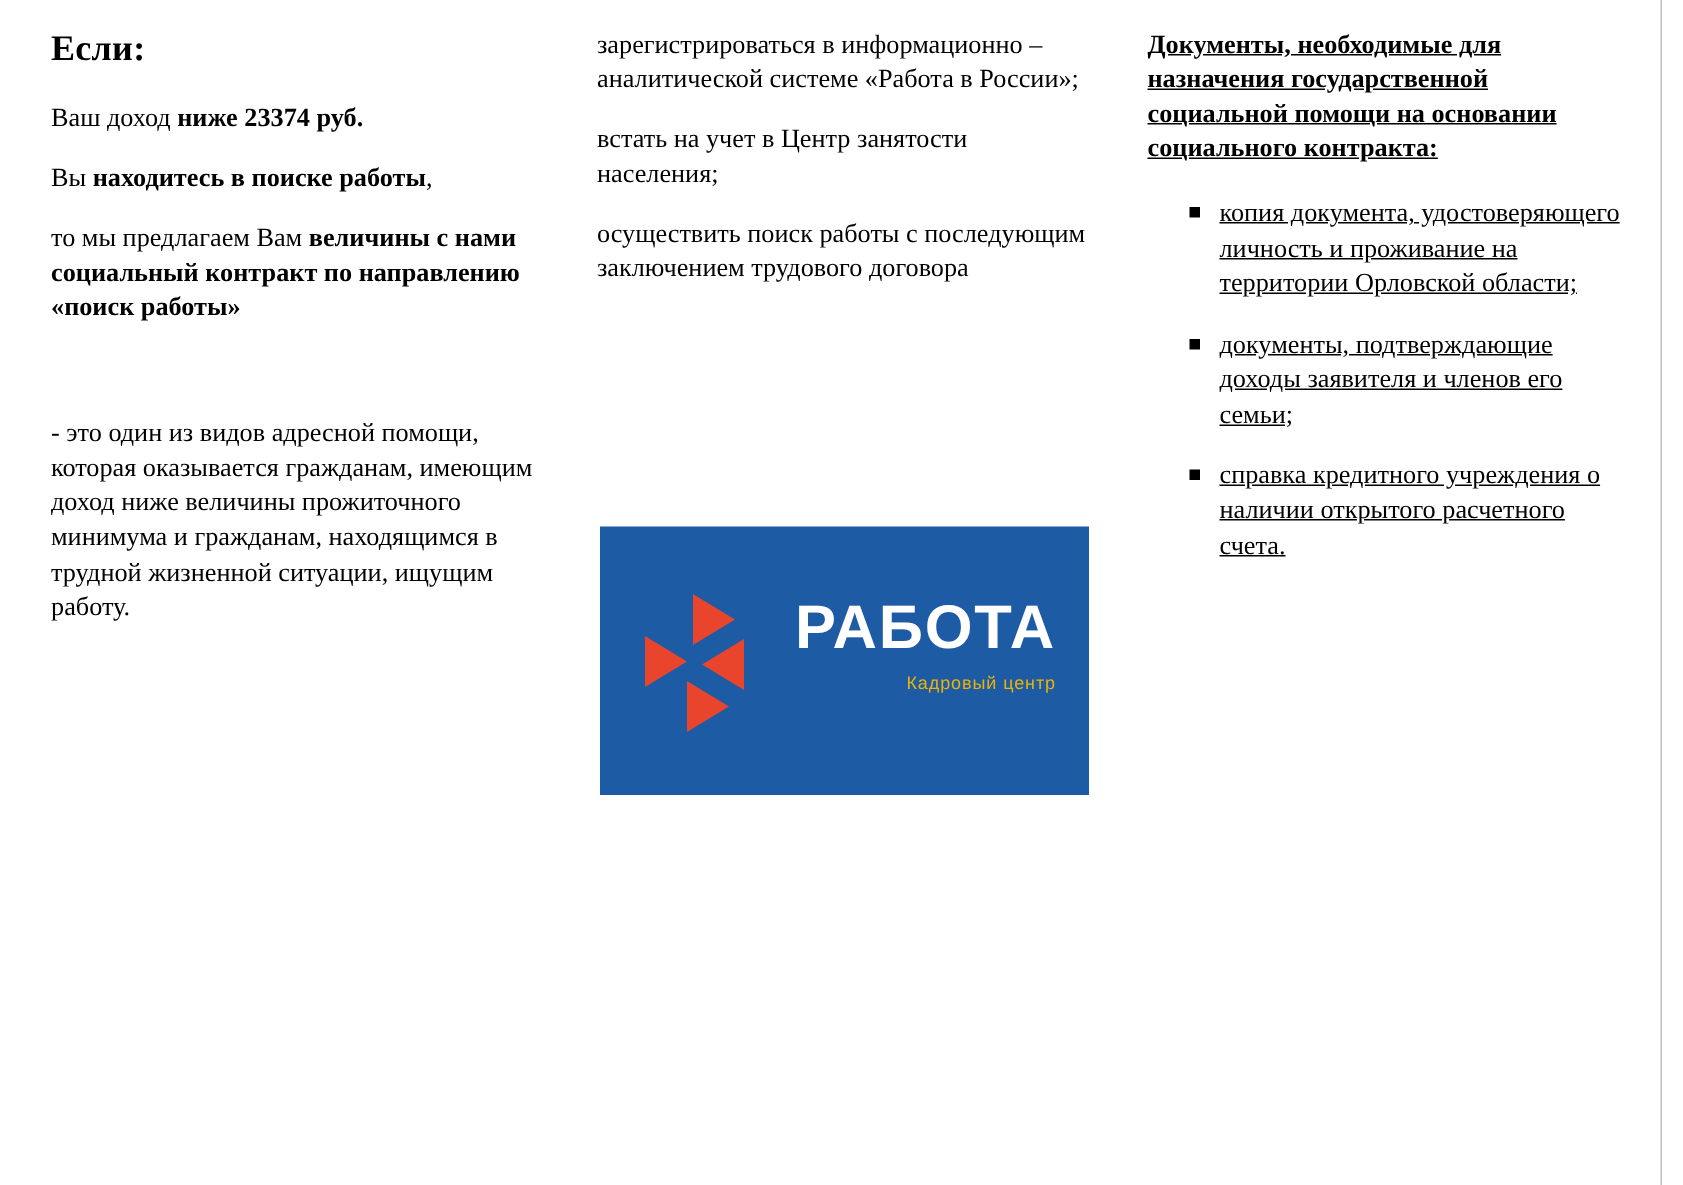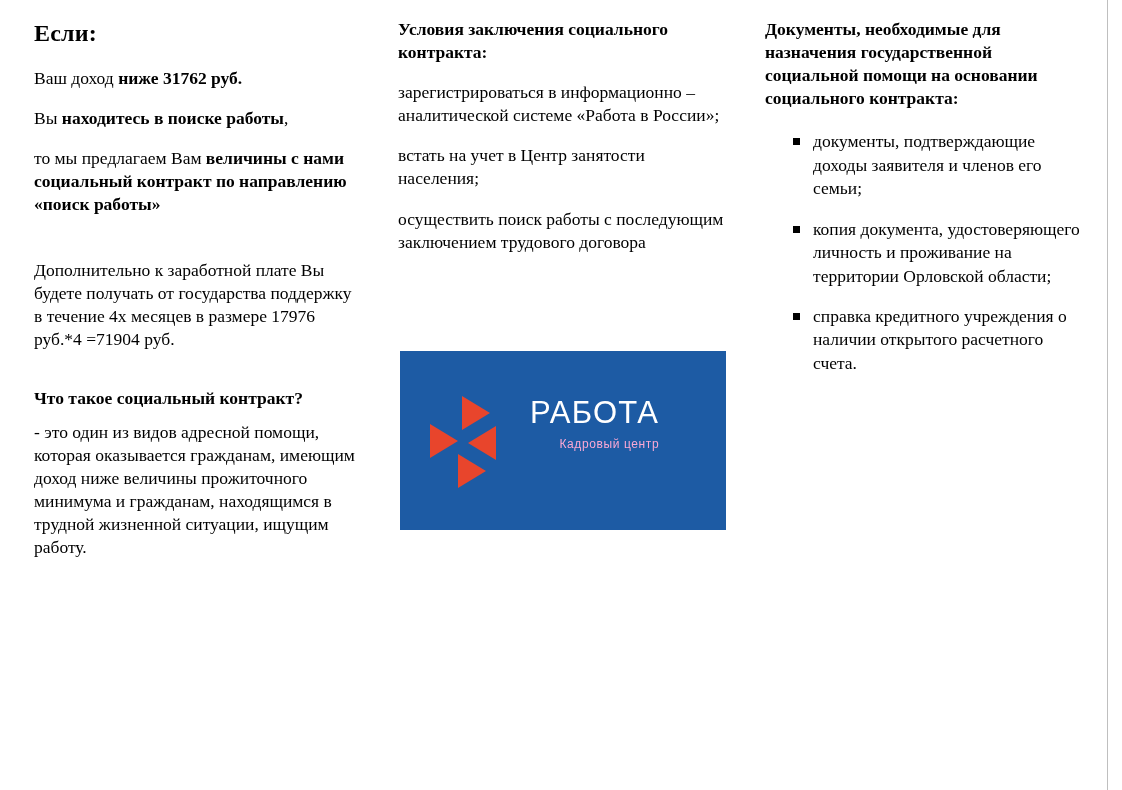--- a/index.html
+++ b/index.html
@@ -121,91 +121,88 @@
   .t1 { left: 32px; top: 0px; }
   .t2 { left: 0px;  top: 28px; }
   .t3 { left: 38px; top: 30px; }
   .t4 { left: 28px; top: 58px; }
 
   .logo-text {
     font-family: "Liberation Sans", "DejaVu Sans", sans-serif;
     color: #ffffff;
   }
   .logo-word {
-    font-size: 31px;
-    font-weight: normal;
+    font-size: 41px;
+    font-weight: bold;
     letter-spacing: 1.2px;
     line-height: 1.08;
   }
   .logo-sub {
     margin-top: 8px;
     font-size: 12px;
     letter-spacing: 0.6px;
-    color: #f9a8d4;
+    color: #eab308;
     text-align: right;
   }
 </style>
 </head>
 <body>
 
 <div class="page">
 
   <div class="right-rule"></div>
 
   <div class="col col-1" style="top:18px;">
     <p class="title-big blk">Если:</p>
 
 
     <p class="blk">
-      <span>Ваш доход </span><span class="bold">ниже 31762 руб.</span>
+      <span>Ваш доход </span><span class="bold">ниже 23374 руб.</span>
     </p>
 
     <p class="blk">
       <span>Вы </span><span class="bold">находитесь в поиске работы</span><span>,</span>
     </p>
 
     <p class="blk">
       <span>то мы предлагаем Вам </span><span class="bold">величины с нами социальный контракт по направлению «поиск работы»</span>
     </p>
 
     <div class="spacer-lg"></div>
 
-    <p class="blk">Дополнительно к заработной плате Вы будете получать от государства поддержку в течение 4х месяцев в размере 17976 руб.*4 =71904 руб.</p>
 
     <div class="spacer-md"></div>
 
-    <p class="head" style="margin-bottom:11px;">Что такое социальный контракт?</p>
 
     <p> - это один из видов адресной помощи, которая оказывается гражданам, имеющим доход ниже величины прожиточного минимума и гражданам, находящимся в трудной жизненной ситуации, ищущим работу.</p>
   </div>
 
   <div class="col col-2" style="top:18px;">
-    <p class="head blk">Условия заключения социального контракта:</p>
     <p class="blk">зарегистрироваться в информационно – аналитической системе «Работа в России»;</p>
     <p class="blk">встать на учет в Центр занятости населения;</p>
     <p class="blk">осуществить поиск работы с последующим заключением трудового договора</p>
   </div>
 
   <div class="logo">
     <div class="logo-inner">
       <div class="logo-mark">
         <span class="tri tri-r t1"></span>
         <span class="tri tri-r t2"></span>
         <span class="tri tri-l t3"></span>
         <span class="tri tri-r t4"></span>
       </div>
       <div class="logo-text">
         <div class="logo-word">РАБОТА</div>
         <div class="logo-sub">Кадровый центр</div>
       </div>
     </div>
   </div>
 
-  <div class="col col-3" style="top:18px;">
+  <div class="col col-3" style="top:18px;text-decoration:underline;">
     <p class="head" style="margin-bottom:20px;">Документы, необходимые для назначения государственной социальной помощи на основании социального контракта:</p>
     <ul class="doc-list">
+      <li><span class="sq"></span><span>копия документа, удостоверяющего личность и проживание на территории Орловской области;</span></li>
       <li><span class="sq"></span><span>документы, подтверждающие доходы заявителя и членов его семьи;</span></li>
-      <li><span class="sq"></span><span>копия документа, удостоверяющего личность и проживание на территории Орловской области;</span></li>
       <li><span class="sq"></span><span>справка кредитного учреждения о наличии открытого расчетного счета.</span></li>
     </ul>
   </div>
 
 </div>
 
 </body></html>

